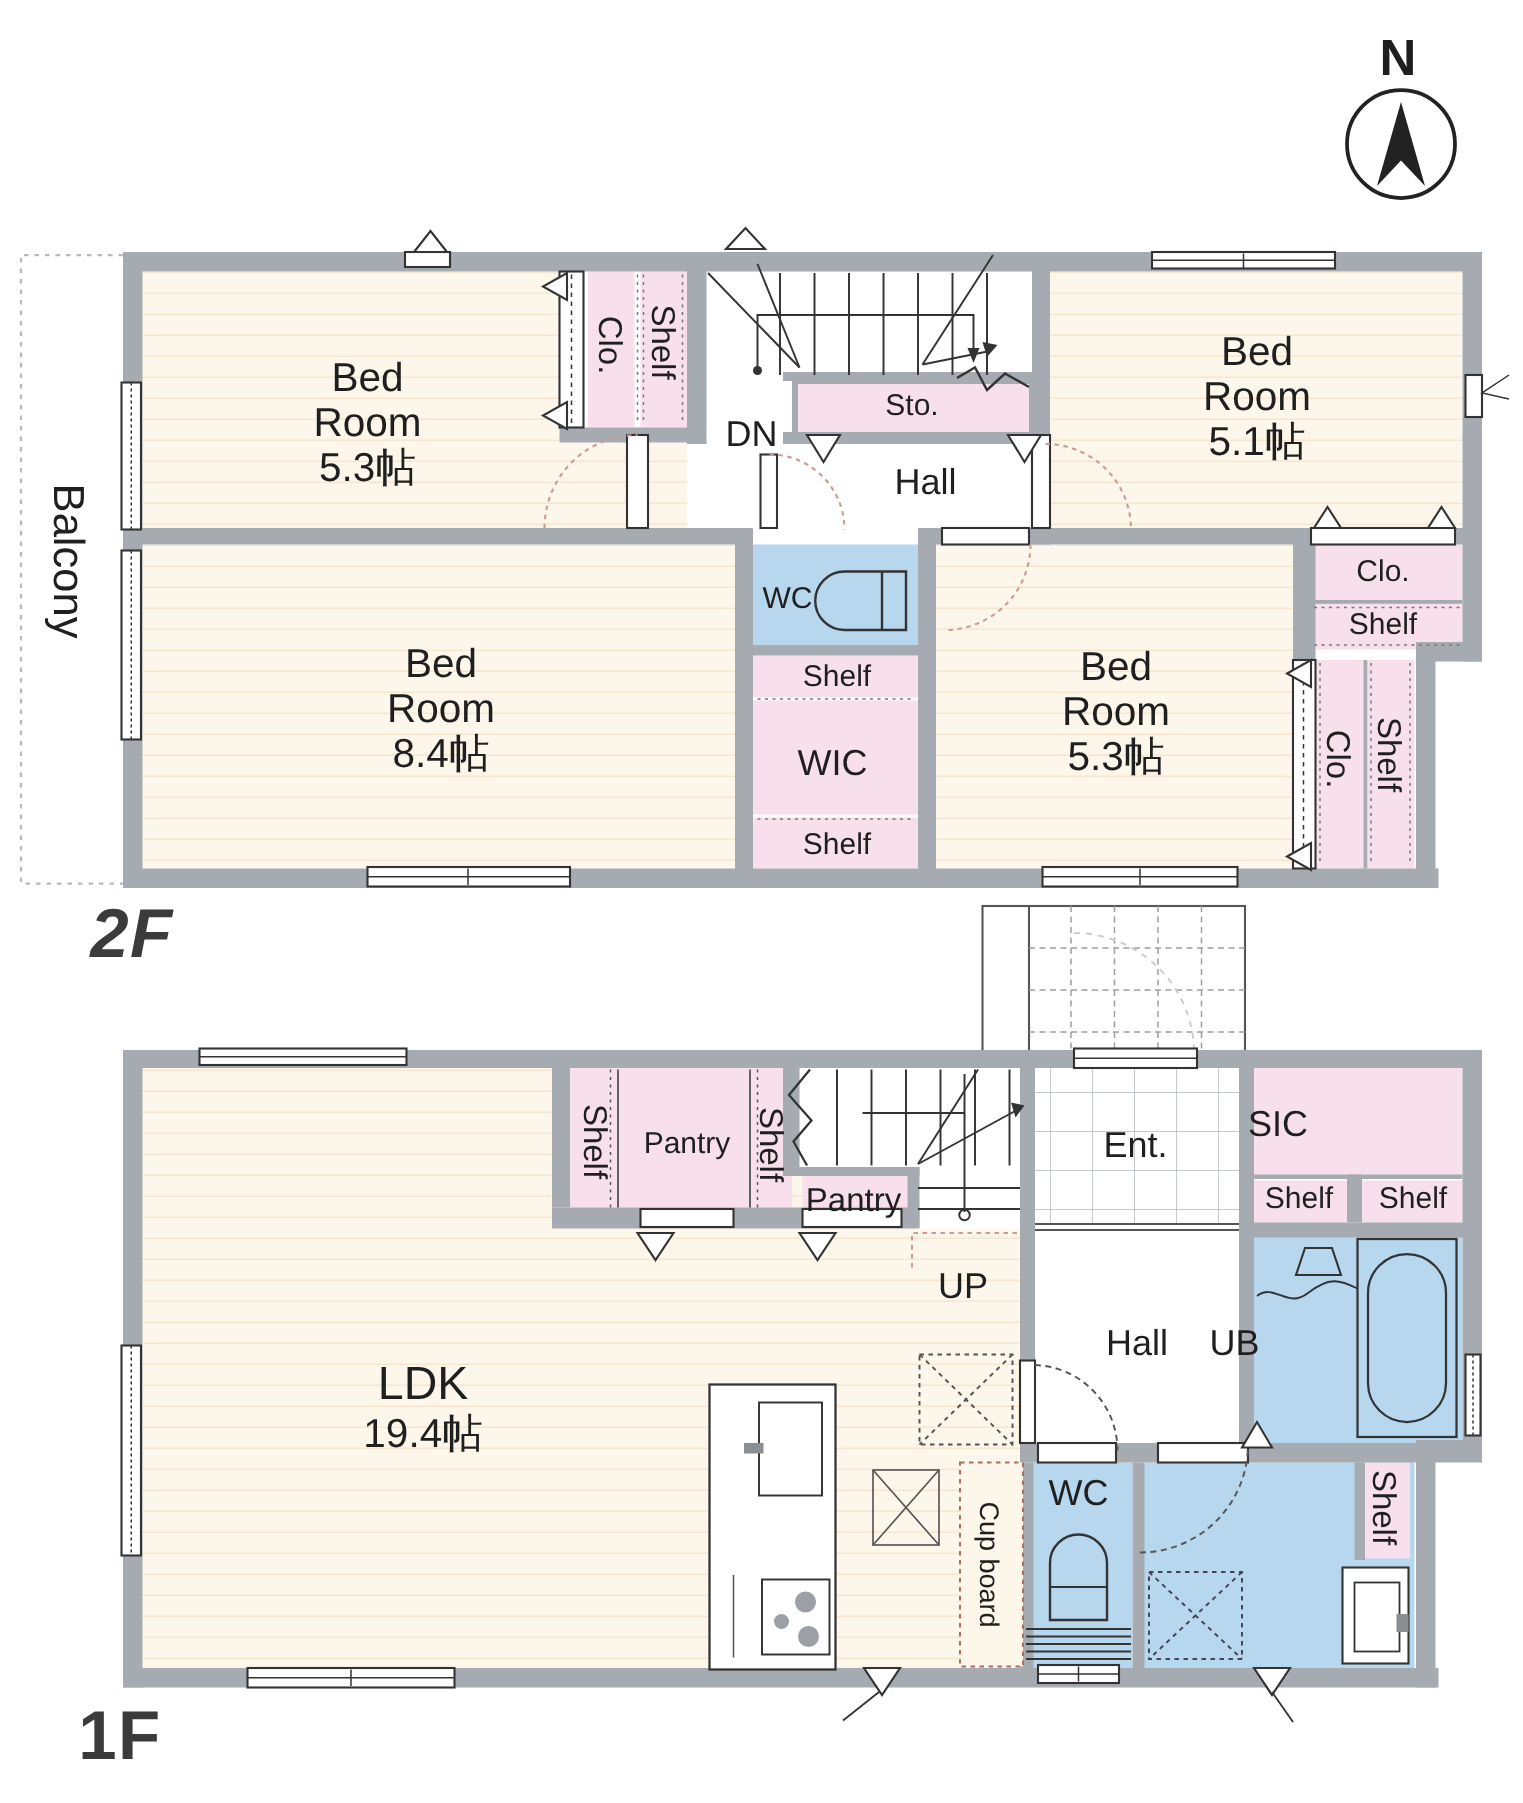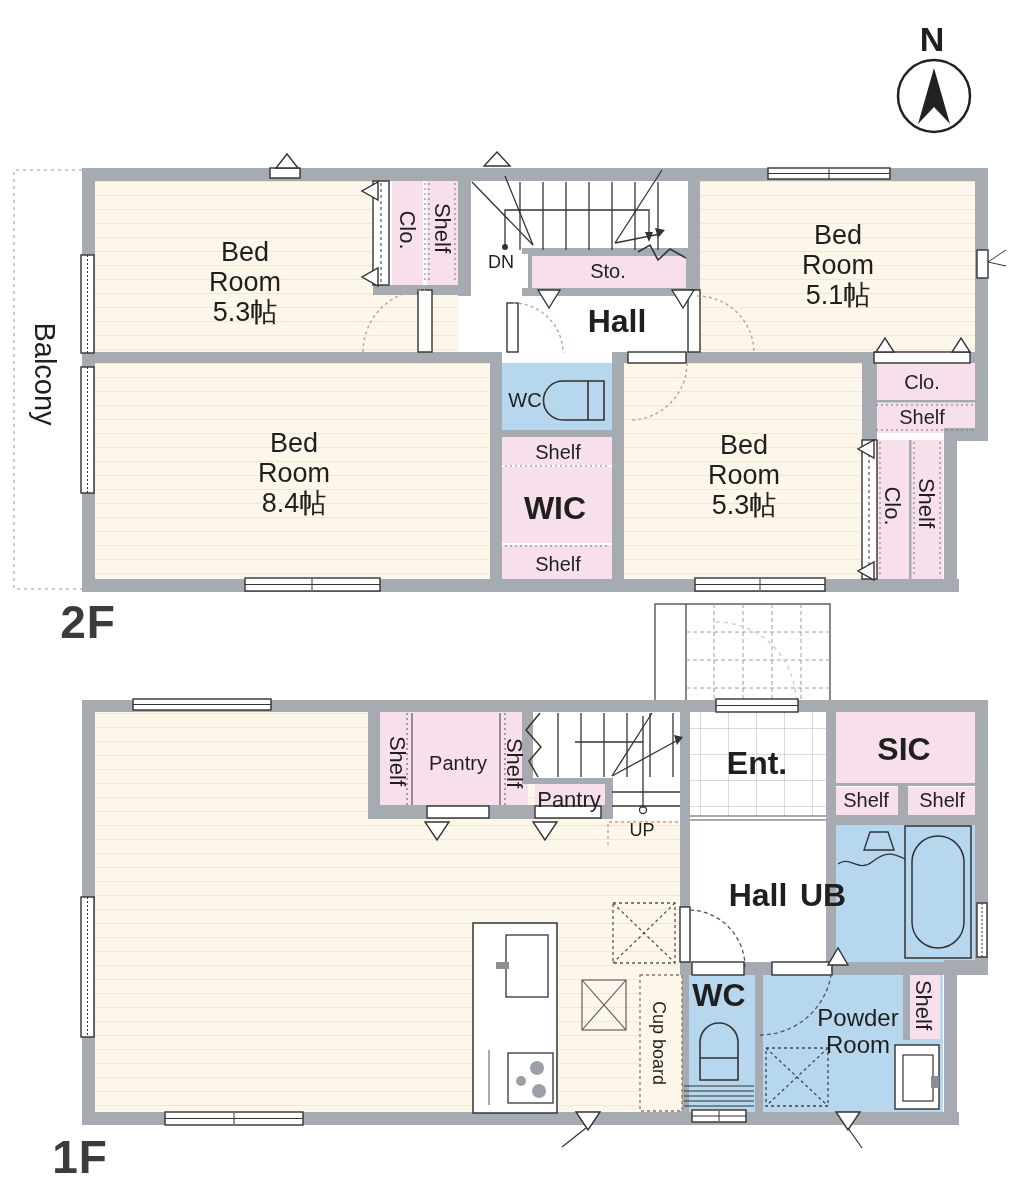--- a/index.html
+++ b/index.html
@@ -9,22 +9,22 @@
   .lbl{position:absolute;transform:translate(-50%,-50%);white-space:nowrap;
        font-family:"Liberation Sans",sans-serif;color:#1f1f1f;line-height:1.05;}
   .v{transform:translate(-50%,-50%) rotate(90deg);}
   .rlabel{position:absolute;transform:translate(-50%,-50%);text-align:center;line-height:1.12;}
   .rlabel .nm{display:block;max-width:82px;margin:0 auto;}
   .rlabel .sz{display:block;}
   .f27 .nm,.f27 .sz{font-size:27px;}
   .ldk .nm{font-size:31px;max-width:none;}
   .ldk .sz{font-size:27px;}
   .powder .nm{font-size:24px;max-width:100px;}
-  .s18{font-size:18px;} .s20{font-size:18px;} .s22{font-size:22px;}
-  .s24{font-size:20px;text-align:center;} .s26{font-size:32px;font-weight:bold;} .s29{font-size:29px;}
+  .s18{font-size:18px;} .s20{font-size:24px;margin-top:28px;} .s22{font-size:22px;}
+  .s24{font-size:20px;text-align:center;} .s26{font-size:24px;} .s29{font-size:29px;}
   .s36{font-size:34px;font-weight:bold;}
   .floorlbl{font-size:46px;font-weight:bold;color:#3b3b3b;letter-spacing:1px;}
 </style>
 </head>
 <body>
 
 <div id="plan">
 
 <svg width="1015" height="1202" viewBox="0 0 1015 1202">
 <defs>
@@ -392,34 +392,35 @@
 <div class="rlabel f27" style="left:294px;top:473px;">
   <span class="nm">Bed Room</span>
   <span class="sz">8.4帖</span>
 </div>
 <div class="rlabel f27" style="left:744px;top:475px;">
   <span class="nm">Bed Room</span>
   <span class="sz">5.3帖</span>
 </div>
 <div class="lbl s22 v" style="left:892px;top:506px;">Clo.</div>
 <div class="lbl s22 v" style="left:926px;top:503px;">Shelf</div>
-<div class="lbl floorlbl" style="left:88px;top:622px;">2F</div>
-
+<div class="lbl floorlbl" style="left:88px;top:622px;font-style:italic;">2F</div>
+
+<div class="rlabel ldk" style="left:282px;top:938px;">
+  <span class="nm">LDK</span>
+  <span class="sz">19.4帖</span>
+</div>
 <div class="lbl s22 v" style="left:397px;top:761px;">Shelf</div>
 <div class="lbl s24" style="left:458px;top:763px;">Pantry</div>
 <div class="lbl s22 v" style="left:514px;top:763px;">Shelf</div>
 <div class="lbl s22" style="left:569px;top:800px;">Pantry</div>
 <div class="lbl s20" style="left:642px;top:830px;">UP</div>
 <div class="lbl s26" style="left:757px;top:764px;text-align:right;">Ent.</div>
-<div class="lbl s26" style="left:904px;top:750px;">SIC</div>
+<div class="lbl s26" style="left:852px;top:750px;">SIC</div>
 <div class="lbl s24" style="left:866px;top:800px;">Shelf</div>
 <div class="lbl s24" style="left:942px;top:800px;">Shelf</div>
 <div class="lbl s26" style="left:758px;top:896px;">Hall</div>
 <div class="lbl s26" style="left:823px;top:896px;text-align:center;">UB</div>
 <div class="lbl s26" style="left:719px;top:996px;">WC</div>
-<div class="rlabel powder" style="left:858px;top:1032px;">
-  <span class="nm">Powder Room</span>
-</div>
 <div class="lbl s22 v" style="left:923px;top:1005px;">Shelf</div>
 <div class="lbl s18 v" style="left:659px;top:1043px;">Cup board</div>
 <div class="lbl floorlbl" style="left:80px;top:1157px;">1F</div>
 
 </div>
 
 </body></html>

